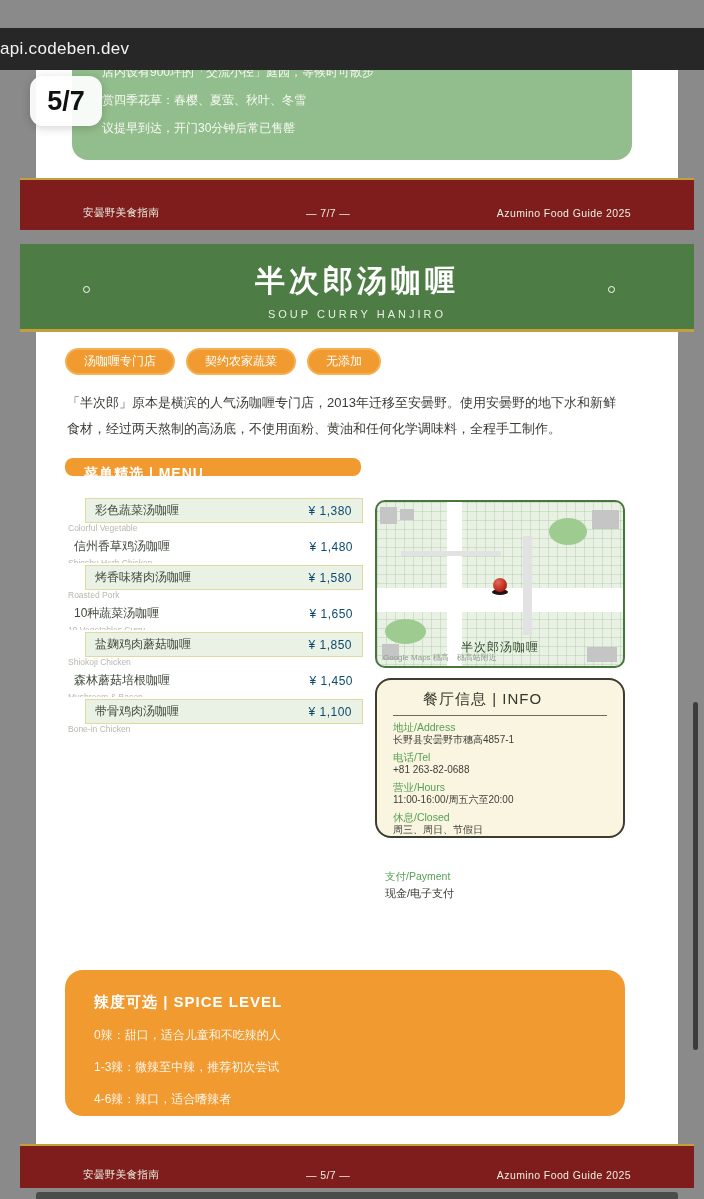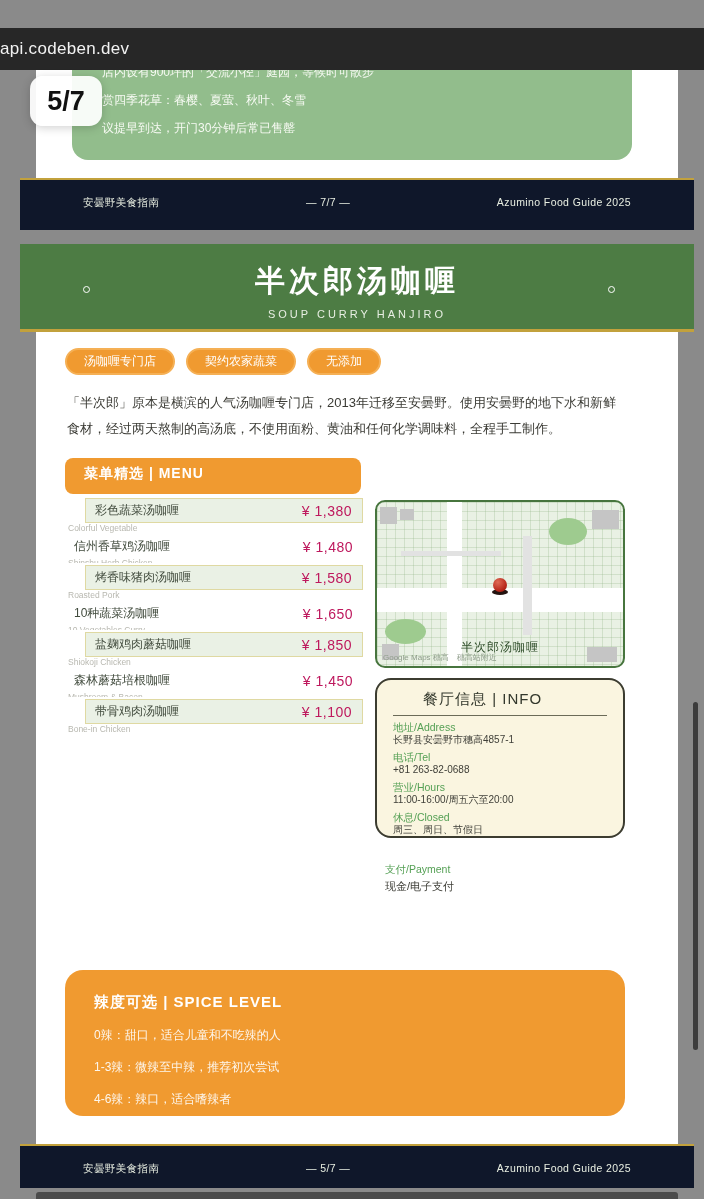--- a/index.html
+++ b/index.html
@@ -17,22 +17,22 @@
   .page5 { top:244px; height:944px; }
 
   
   .bleed { left:-16px; right:-16px; }
 
   
   .note-box { position:absolute; left:36px; top:-8px; width:560px; height:126px;
               background:#92bd8c; border-radius:16px; padding:24px 0 0 30px; }
   .note-line { color:#f7faf3; font-size:12px; line-height:28px; white-space:nowrap; }
 
-  .doc-footer { position:absolute; bottom:0; height:52px; background:#0f172a;
-                border-top:2px solid #c2a13c; display:flex; 
+  .doc-footer { position:absolute; bottom:0; height:52px; background:#7f1d1d;
+                border-top:2px solid #c2a13c; display:flex; align-items:center;
                 justify-content:space-between; padding:16px 63px 0 63px; }
   .doc-footer span { color:#e9efe2; font-size:10.5px; letter-spacing:.4px; }
 
   
   .page-badge { position:absolute; left:30px; top:76px; width:72px; height:50px; z-index:60;
                 background:rgba(255,255,255,.93); border-radius:13px;
                 display:flex; align-items:center; justify-content:center;
                 box-shadow:0 2px 10px rgba(0,0,0,.18); }
   .page-badge span { font-size:27px; font-weight:bold; color:#111; }
 
@@ -48,30 +48,30 @@
   
   .tags { position:absolute; left:29px; top:104px; display:flex; gap:11px; }
   .tag { background:#f09a30; border:2px solid #f5b055; color:#fff; font-size:12px;
          height:27px; line-height:23px; padding:0 17px; border-radius:14px; white-space:nowrap; }
 
   
   .desc { position:absolute; left:31px; top:146px; width:552px; font-size:13px;
           line-height:26px; color:#3b3b35; }
 
   
-  .menu-header { position:absolute; left:29px; top:214px; width:296px; height:36px;
+  .menu-header { position:absolute; left:29px; top:214px; width:296px; height:18px;
                  background:#f09a30; border-radius:8px; color:#fff; font-size:14px;
                  font-weight:bold; line-height:30px; padding-left:19px; letter-spacing:1px; }
   .menu-list { position:absolute; left:29px; top:254px; width:298px; }
   .menu-item { margin-bottom:1px; }
   .mi-row { display:flex; justify-content:space-between; align-items:center;
             padding:3px 10px 3px 9px; min-height:21px; }
   .menu-item.hl .mi-row { background:#eaf1e5; border:1px solid #dfd9a2;margin-left:20px; }
   .mi-name { font-size:12px; color:#414b3d; font-weight:500; }
-  .mi-price { font-size:14px; color:#be185d; font-weight:500; letter-spacing:.5px; }
+  .mi-price { font-size:12px; color:#0c4a6e; font-weight:500; letter-spacing:.5px; }
   .mi-en { font-size:8.5px; color:#b8b8b0; margin:1px 0 2px 3px; line-height:9px; }
   .menu-item.plain .mi-en { height:4px; overflow:hidden; }
 
   
   .map { position:absolute; left:339px; top:256px; width:250px; height:168px;
          background:#e9f1e4; border:2px solid #47753e; border-radius:10px; overflow:hidden; }
   .map-grid { position:absolute; inset:0;
       background-image:linear-gradient(rgba(150,185,140,.30) 1px, transparent 1px),
                        linear-gradient(90deg, rgba(150,185,140,.30) 1px, transparent 1px);
       background-size:9px 9px; }
@@ -102,21 +102,21 @@
   .info { position:absolute; left:339px; top:434px; width:250px; height:160px;
           background:#faf5e0; border:2px solid #3c3c30; border-radius:16px;
           padding:8px 16px 6px 16px; overflow:hidden; }
   .info-title { font-size:15px; color:#33382c; letter-spacing:1px; padding:2px 0 6px 30px; }
   .info-hr { border:none; border-top:1px solid #6b6b58; margin:0 0 2px 0; }
   .info-label { font-size:10.5px; color:#55a055; margin-top:5px; line-height:13px; }
   .info-value { font-size:10px; color:#3f3f38; margin-top:0; line-height:12px; }
   .info-value.narrow { max-width:132px; word-break:break-all; }
 
   .payment { position:absolute; left:349px; top:610px; }
-  .payment .info-label { margin-top:9px; }
+  .payment .info-label { margin-top:16px; }
   .payment .info-value { font-size:11px; margin-top:4px; }
 
   
   .spice { position:absolute; left:29px; top:726px; width:560px; height:146px;
            background:#f09a30; border-radius:18px; padding:23px 0 0 29px; }
   .spice-title { color:#ffffff; font-size:15px; font-weight:bold; letter-spacing:1px; }
   .spice-line { color:#fdf6ec; font-size:12px; margin-top:15px; }
 
   
   .p5-footer { height:44px; }

